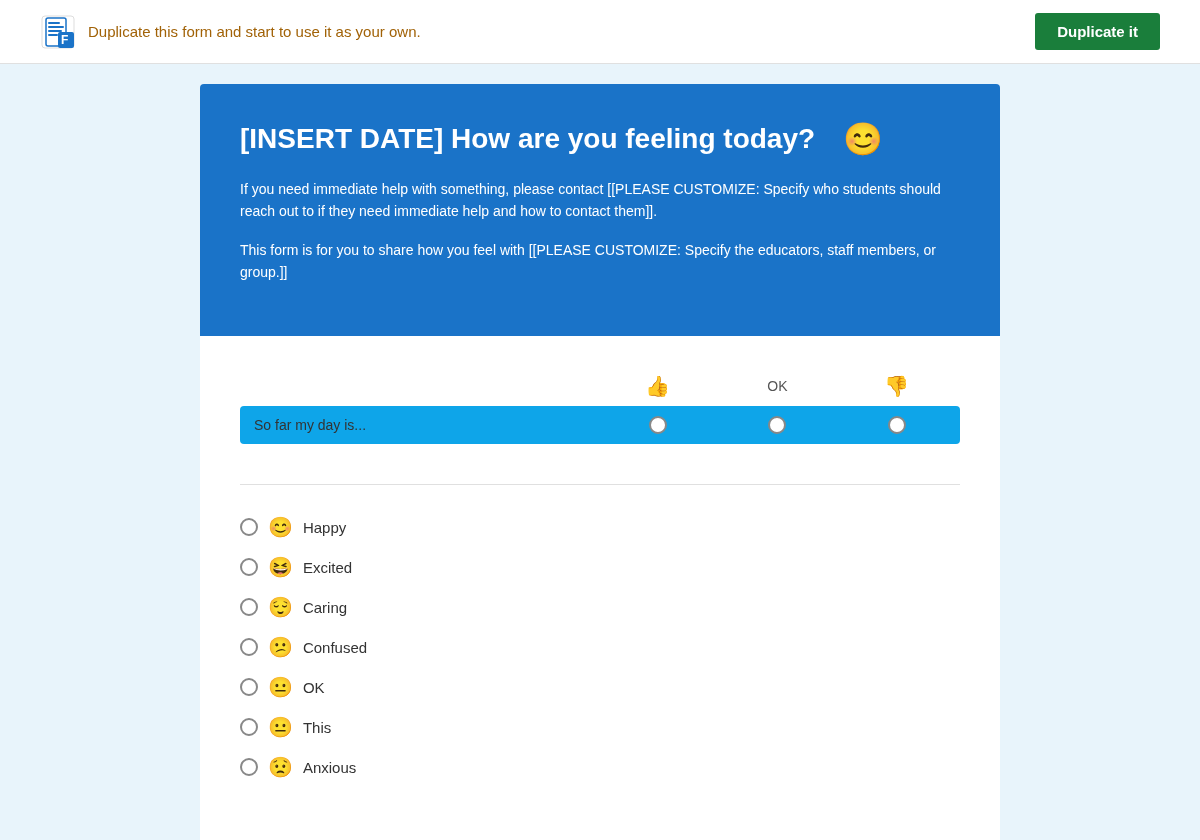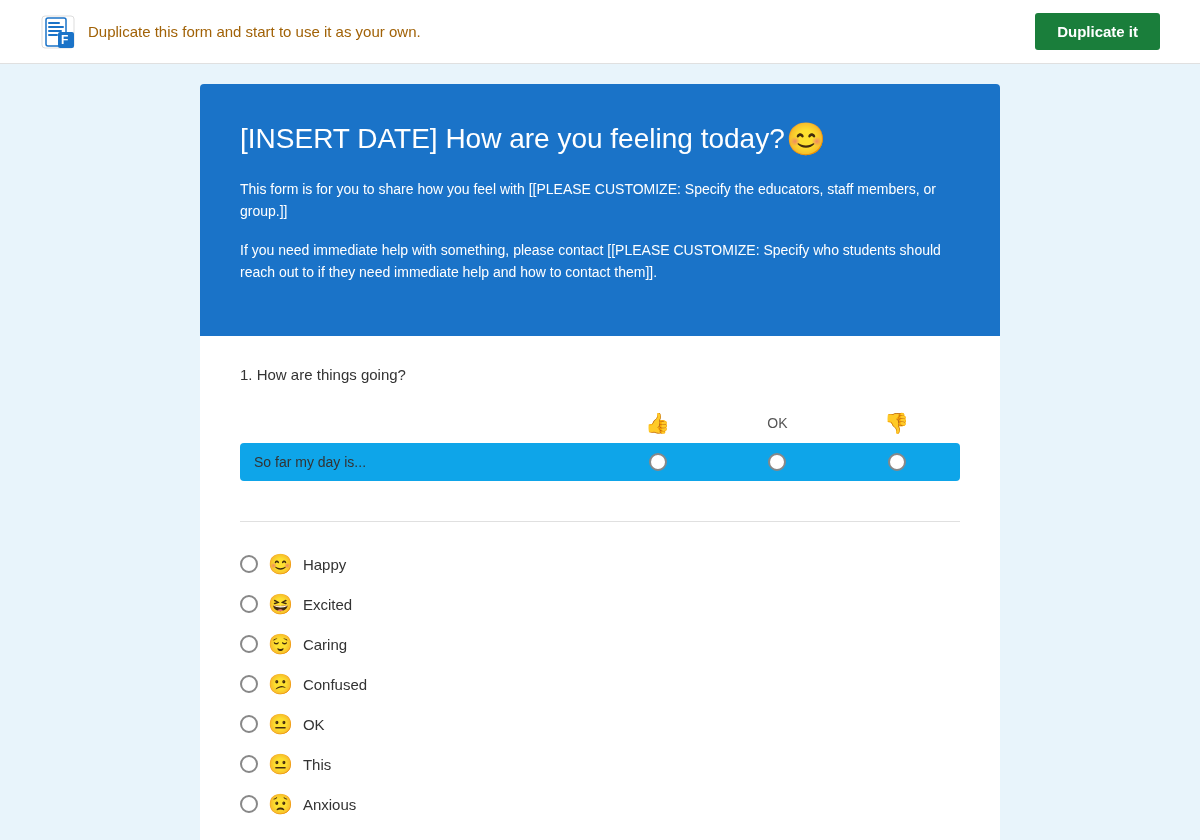--- a/index.html
+++ b/index.html
@@ -54,25 +54,25 @@
 
     
     .form-header {
       background-color: #1a73c8;
       border-radius: 4px 4px 0 0;
       padding: 36px 40px 36px 40px;
       color: white;
     }
     .form-title {
       font-size: 28px;
-      font-weight: 400;
+      font-weight: 700;
       margin-bottom: 20px;
       display: flex;
       align-items: center;
-      gap: 2px;
+      gap: 28px;
     }
     .form-title-emoji {
       font-size: 32px;
     }
     .form-desc {
       font-size: 14px;
       line-height: 1.6;
       margin-bottom: 16px;
     }
 
@@ -206,31 +206,27 @@
   <button class="duplicate-btn">Duplicate it</button>
 </div>
 
 <div class="page-wrapper">
 
   <div class="form-header">
     <div class="form-title">
       <span>[INSERT DATE] How are you feeling today?</span>
       <span class="form-title-emoji">😊</span>
     </div>
+    <p class="form-desc">If you need immediate help with something, please contact [[PLEASE CUSTOMIZE: Specify who students should reach out to if they need immediate help and how to contact them]].</p>
     <p class="form-desc">This form is for you to share how you feel with [[PLEASE CUSTOMIZE: Specify the educators, staff members, or group.]]</p>
-    <p class="form-desc">If you need immediate help with something, please contact [[PLEASE CUSTOMIZE: Specify who students should reach out to if they need immediate help and how to contact them]].</p>
   </div>
 
   <div class="form-content">
 
     <div class="question-section">
-      <div class="question-label">
-        <span>1.</span>
-        <span>How are things going?</span>
-      </div>
       <table class="rating-table">
         <thead>
           <tr>
             <th class="left-col"></th>
             <th>
               <span class="emoji-header">👍</span>
             </th>
             <th>
               <span>OK</span>
             </th>

